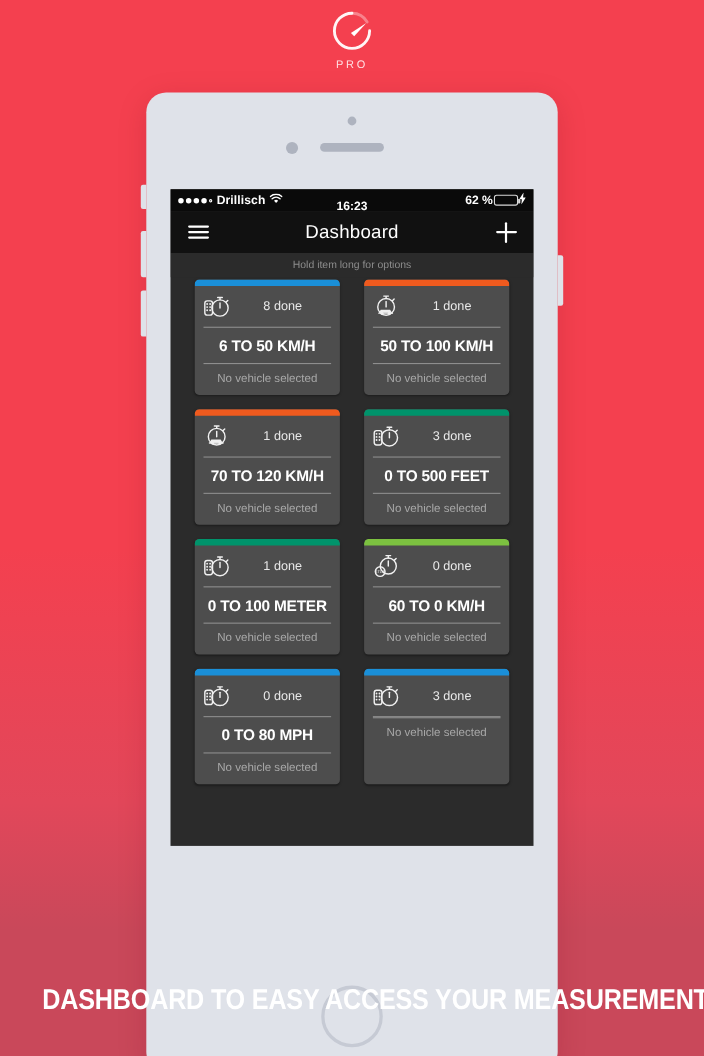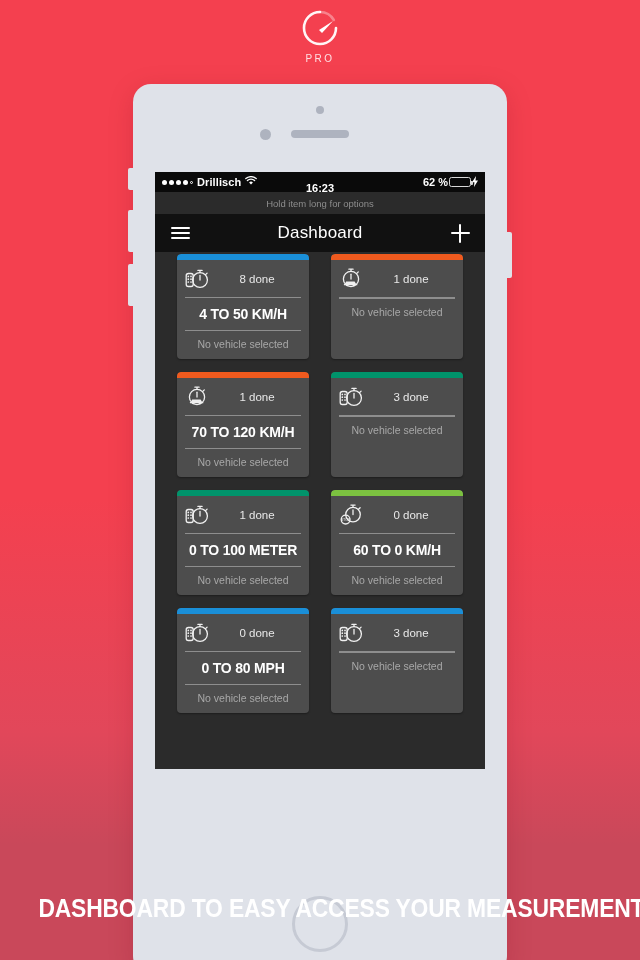--- a/index.html
+++ b/index.html
@@ -336,76 +336,77 @@
           <span id="battery-fill" style="width:62%"></span>
         </span>
         <span>
           <svg width="6" height="11" viewBox="0 0 6 11">
               <path d="M4 0 L0 6.2 H2.4 L2 11 L6 4.6 H3.5 Z" fill="#fff"></path>
             </svg>
         </span>
       </div>
     </div>
 
-    <div id="hint-bar">Hold item long for options</div>
-
     <div id="nav-bar">
       <div id="menu-button">
         <span class="hamburger">
             <span></span>
             <span></span>
             <span></span>
           </span>
       </div>
       <div id="nav-title">Dashboard</div>
       <div id="add-button">
         <span class="plus"></span>
       </div>
     </div>
 
+    <div id="hint-bar">Hold item long for options</div>
+
     <div id="card-grid">
         <div class="card">
     <div class="accent-bar" style="background: rgb(26, 143, 216);"></div>
     <div class="card-top">
       <span class="card-icon"><svg width="26" height="24" viewBox="0 0 26 24">
                 <rect x="1.2" y="6.5" width="7" height="13" rx="2.2" stroke="#f0f0f0" fill="none" stroke-width="1.3"></rect>
                 <circle cx="3.3" cy="9.4" r="0.85" fill="#f0f0f0"></circle>
                 <circle cx="6" cy="9.4" r="0.85" fill="#f0f0f0"></circle>
                 <circle cx="3.3" cy="12.2" r="0.85" fill="#f0f0f0"></circle>
                 <circle cx="6" cy="12.2" r="0.85" fill="#f0f0f0"></circle>
                 <circle cx="3.3" cy="15" r="0.85" fill="#f0f0f0"></circle>
                 <circle cx="6" cy="15" r="0.85" fill="#f0f0f0"></circle>
                 <circle cx="15" cy="13" r="7.4" stroke="#f0f0f0" fill="none" stroke-width="1.3"></circle>
                 <path d="M15 5.6 V3.4 M12.9 3.4 H17.1" stroke="#f0f0f0" fill="none" stroke-width="1.3" stroke-linecap="round"></path>
                 <path d="M20.6 7.6 L22.1 6.1" stroke="#f0f0f0" fill="none" stroke-width="1.3" stroke-linecap="round"></path>
                 <path d="M15 13 V8.4" stroke="#f0f0f0" fill="none" stroke-width="1.3" stroke-linecap="round"></path>
               </svg></span>
       <span class="done-label">8 done</span>
     </div>
     <div class="divider"></div>
-    <div class="card-title">4 TO 50 KM/H</div>
+    <div class="card-title">6 TO 50 KM/H</div>
     <div class="divider"></div>
     <div class="card-vehicle">No vehicle selected</div>
   </div>
         <div class="card">
     <div class="accent-bar" style="background: rgb(239, 90, 30);"></div>
     <div class="card-top">
       <span class="card-icon"><svg width="26" height="24" viewBox="0 0 26 24">
                 <circle cx="12" cy="12" r="7.6" stroke="#f0f0f0" fill="none" stroke-width="1.3"></circle>
                 <path d="M12 4.4 V2.2 M9.9 2.2 H14.1" stroke="#f0f0f0" fill="none" stroke-width="1.3" stroke-linecap="round"></path>
                 <path d="M17.8 6.4 L19.3 4.9" stroke="#f0f0f0" fill="none" stroke-width="1.3" stroke-linecap="round"></path>
                 <path d="M12 12 V7.2" stroke="#f0f0f0" fill="none" stroke-width="1.3" stroke-linecap="round"></path>
                 <path d="M5.6 17.4 L7.1 14.6 H15.6 L17.4 17.4 Z" fill="#f0f0f0"></path>
                 <circle cx="8.2" cy="17.8" r="1.5" fill="#f0f0f0"></circle>
                 <circle cx="15" cy="17.8" r="1.5" fill="#f0f0f0"></circle>
                 <rect x="4.8" y="17.1" width="13.6" height="1.2" rx="0.6" fill="#f0f0f0"></rect>
               </svg></span>
       <span class="done-label">1 done</span>
     </div>
     <div class="divider"></div>
+    <div class="card-title">50 TO 100 KM/H</div>
     <div class="divider"></div>
     <div class="card-vehicle">No vehicle selected</div>
   </div>
         <div class="card">
     <div class="accent-bar" style="background: rgb(239, 90, 30);"></div>
     <div class="card-top">
       <span class="card-icon"><svg width="26" height="24" viewBox="0 0 26 24">
                 <circle cx="12" cy="12" r="7.6" stroke="#f0f0f0" fill="none" stroke-width="1.3"></circle>
                 <path d="M12 4.4 V2.2 M9.9 2.2 H14.1" stroke="#f0f0f0" fill="none" stroke-width="1.3" stroke-linecap="round"></path>
                 <path d="M17.8 6.4 L19.3 4.9" stroke="#f0f0f0" fill="none" stroke-width="1.3" stroke-linecap="round"></path>
@@ -434,20 +435,21 @@
                 <circle cx="3.3" cy="15" r="0.85" fill="#f0f0f0"></circle>
                 <circle cx="6" cy="15" r="0.85" fill="#f0f0f0"></circle>
                 <circle cx="15" cy="13" r="7.4" stroke="#f0f0f0" fill="none" stroke-width="1.3"></circle>
                 <path d="M15 5.6 V3.4 M12.9 3.4 H17.1" stroke="#f0f0f0" fill="none" stroke-width="1.3" stroke-linecap="round"></path>
                 <path d="M20.6 7.6 L22.1 6.1" stroke="#f0f0f0" fill="none" stroke-width="1.3" stroke-linecap="round"></path>
                 <path d="M15 13 V8.4" stroke="#f0f0f0" fill="none" stroke-width="1.3" stroke-linecap="round"></path>
               </svg></span>
       <span class="done-label">3 done</span>
     </div>
     <div class="divider"></div>
+    <div class="card-title">0 TO 500 FEET</div>
     <div class="divider"></div>
     <div class="card-vehicle">No vehicle selected</div>
   </div>
         <div class="card">
     <div class="accent-bar" style="background: rgb(0, 147, 107);"></div>
     <div class="card-top">
       <span class="card-icon"><svg width="26" height="24" viewBox="0 0 26 24">
                 <rect x="1.2" y="6.5" width="7" height="13" rx="2.2" stroke="#f0f0f0" fill="none" stroke-width="1.3"></rect>
                 <circle cx="3.3" cy="9.4" r="0.85" fill="#f0f0f0"></circle>
                 <circle cx="6" cy="9.4" r="0.85" fill="#f0f0f0"></circle>

